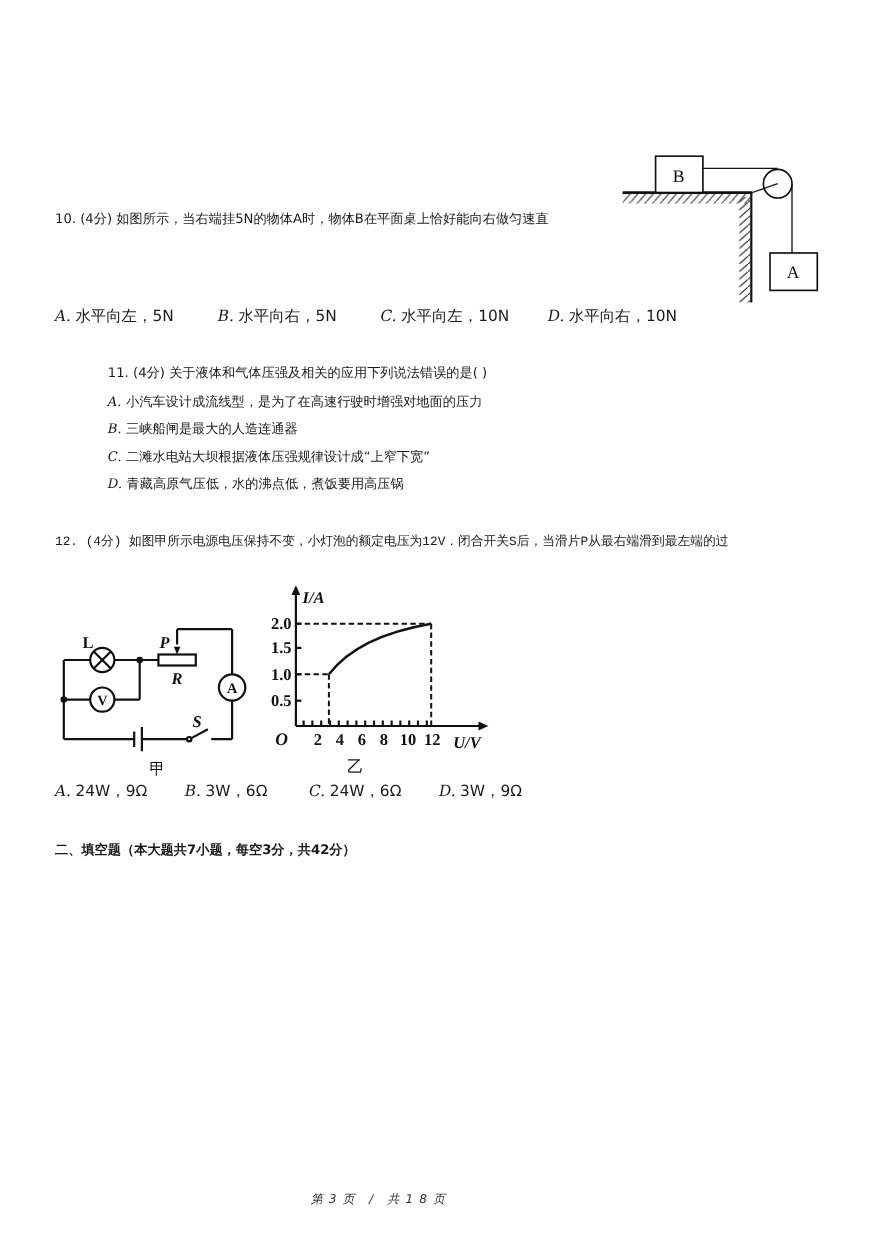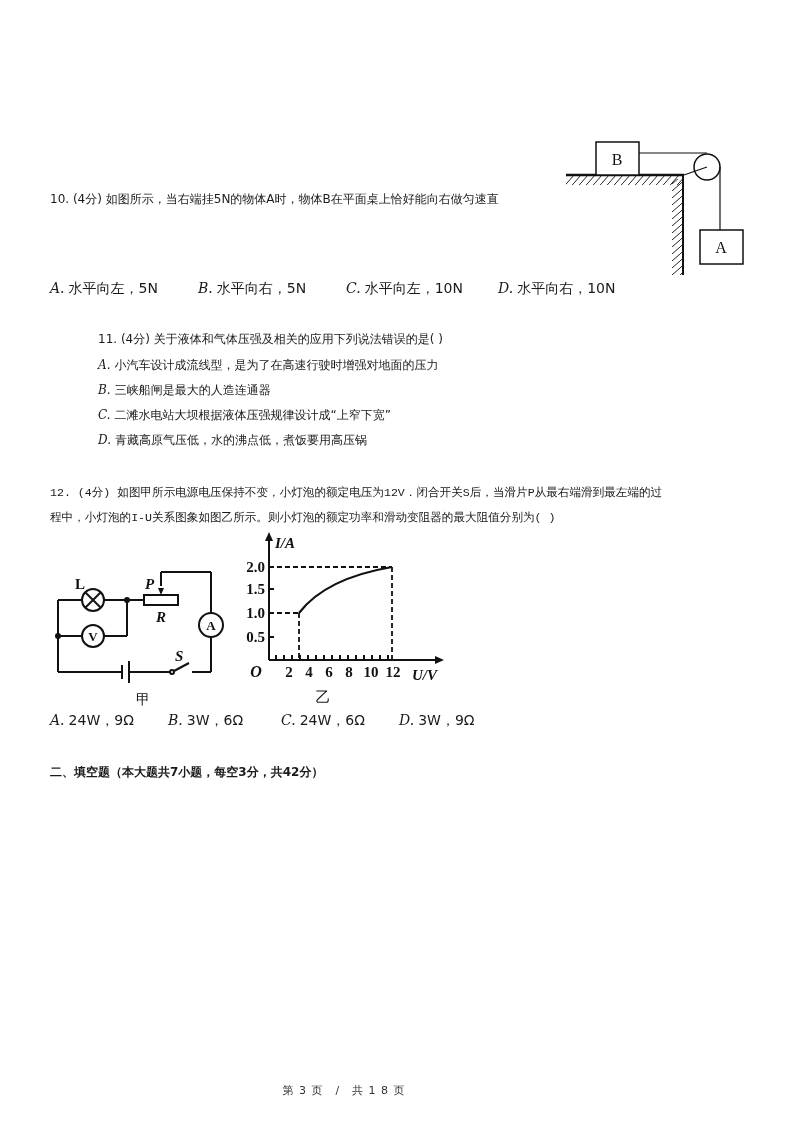--- a/index.html
+++ b/index.html
@@ -9,21 +9,21 @@
     color: #1a1a1a; font-size: 12px;
   }
   .line { position: absolute; left: 50px; white-space: nowrap; font-size: 12px; line-height: 16px; margin-left: 48px; }
   .q-text { position: absolute; left: 50px; width: 500px; font-size: 12px; line-height: 25px; margin-top: 47px; }
   .q-text-wide { position: absolute; left: 50px; width: 700px; font-size: 12px; line-height: 25px; font-family: Liberation Mono, monospace; }
   .opt-row { position: absolute; left: 50px; font-size: 14px; line-height: 16px; white-space: nowrap; }
   .opt { display: inline-block; }
   .opt .lbl { font-family: "DejaVu Serif", "Liberation Serif", serif; font-style: italic; margin-right: 4px; }
   .section-title { position: absolute; left: 50px; font-weight: bold; font-size: 12px; line-height: 16px; }
   .blank { display: inline-block; width: 36px; border-bottom: 1.5px solid #111; margin: 0 6px; vertical-align: baseline; height: 10px; }
-  .footer { position: absolute; left: 0; width: 688px; top: 1083px; text-align: center; font-size: 11px; color: #333; letter-spacing: 1px; }
+  .footer { position: absolute; left: 0; width: 688px; top: 1083px; text-align: center; font-size: 11px; color: #333; letter-spacing: 1px; font-style: italic; }
   svg text { font-family: "Liberation Serif", "DejaVu Serif", serif; }
   .fig { position: absolute; }
 </style>
 </head>
 <body>
 
 <div class="q-text" style="top:140px;">
   <div><span>10.</span> <span>(4分)</span> <span>如图所示，当右端挂5N的物体A时，物体B在平面桌上恰好能向右做匀速直</span></div>
 </div>
 
@@ -64,21 +64,20 @@
 <div class="line" style="top:331px;">
   <span>11.</span> <span>(4分)</span> <span>关于液体和气体压强及相关的应用下列说法错误的是( )</span>
 </div>
 <div class="line" style="top:357px;"><span class="opt"><span class="lbl" style="font-family:'DejaVu Serif',serif;font-style:italic;margin-right:4px;">A.</span><span>小汽车设计成流线型，是为了在高速行驶时增强对地面的压力</span></span></div>
 <div class="line" style="top:382px;"><span class="opt"><span class="lbl" style="font-family:'DejaVu Serif',serif;font-style:italic;margin-right:4px;">B.</span><span>三峡船闸是最大的人造连通器</span></span></div>
 <div class="line" style="top:407px;"><span class="opt"><span class="lbl" style="font-family:'DejaVu Serif',serif;font-style:italic;margin-right:4px;">C.</span><span>二滩水电站大坝根据液体压强规律设计成“上窄下宽”</span></span></div>
 <div class="line" style="top:432px;text-align:center;"><span class="opt"><span class="lbl" style="font-family:'DejaVu Serif',serif;font-style:italic;margin-right:4px;">D.</span><span>青藏高原气压低，水的沸点低，煮饭要用高压锅</span></span></div>
 
 <div class="q-text-wide" style="top:480px; font-size:11.6px;">
   <div><span>12.</span> <span>(4分)</span> <span>如图甲所示电源电压保持不变，小灯泡的额定电压为12V．闭合开关S后，当滑片P从最右端滑到最左端的过</span></div>
-  <div>程中，小灯泡的I-U关系图象如图乙所示。则小灯泡的额定功率和滑动变阻器的最大阻值分别为( )</div>
 </div>
 
 <svg class="fig" style="left:45px; top:565px;" width="185" height="145" viewBox="0 0 185 145">
   <g stroke="#111" stroke-width="2" fill="none">
 
     <line x1="13" y1="35" x2="13" y2="107"></line>
 
     <line x1="13" y1="35" x2="37" y2="35"></line>
     <line x1="59" y1="35" x2="82" y2="35"></line>
 

